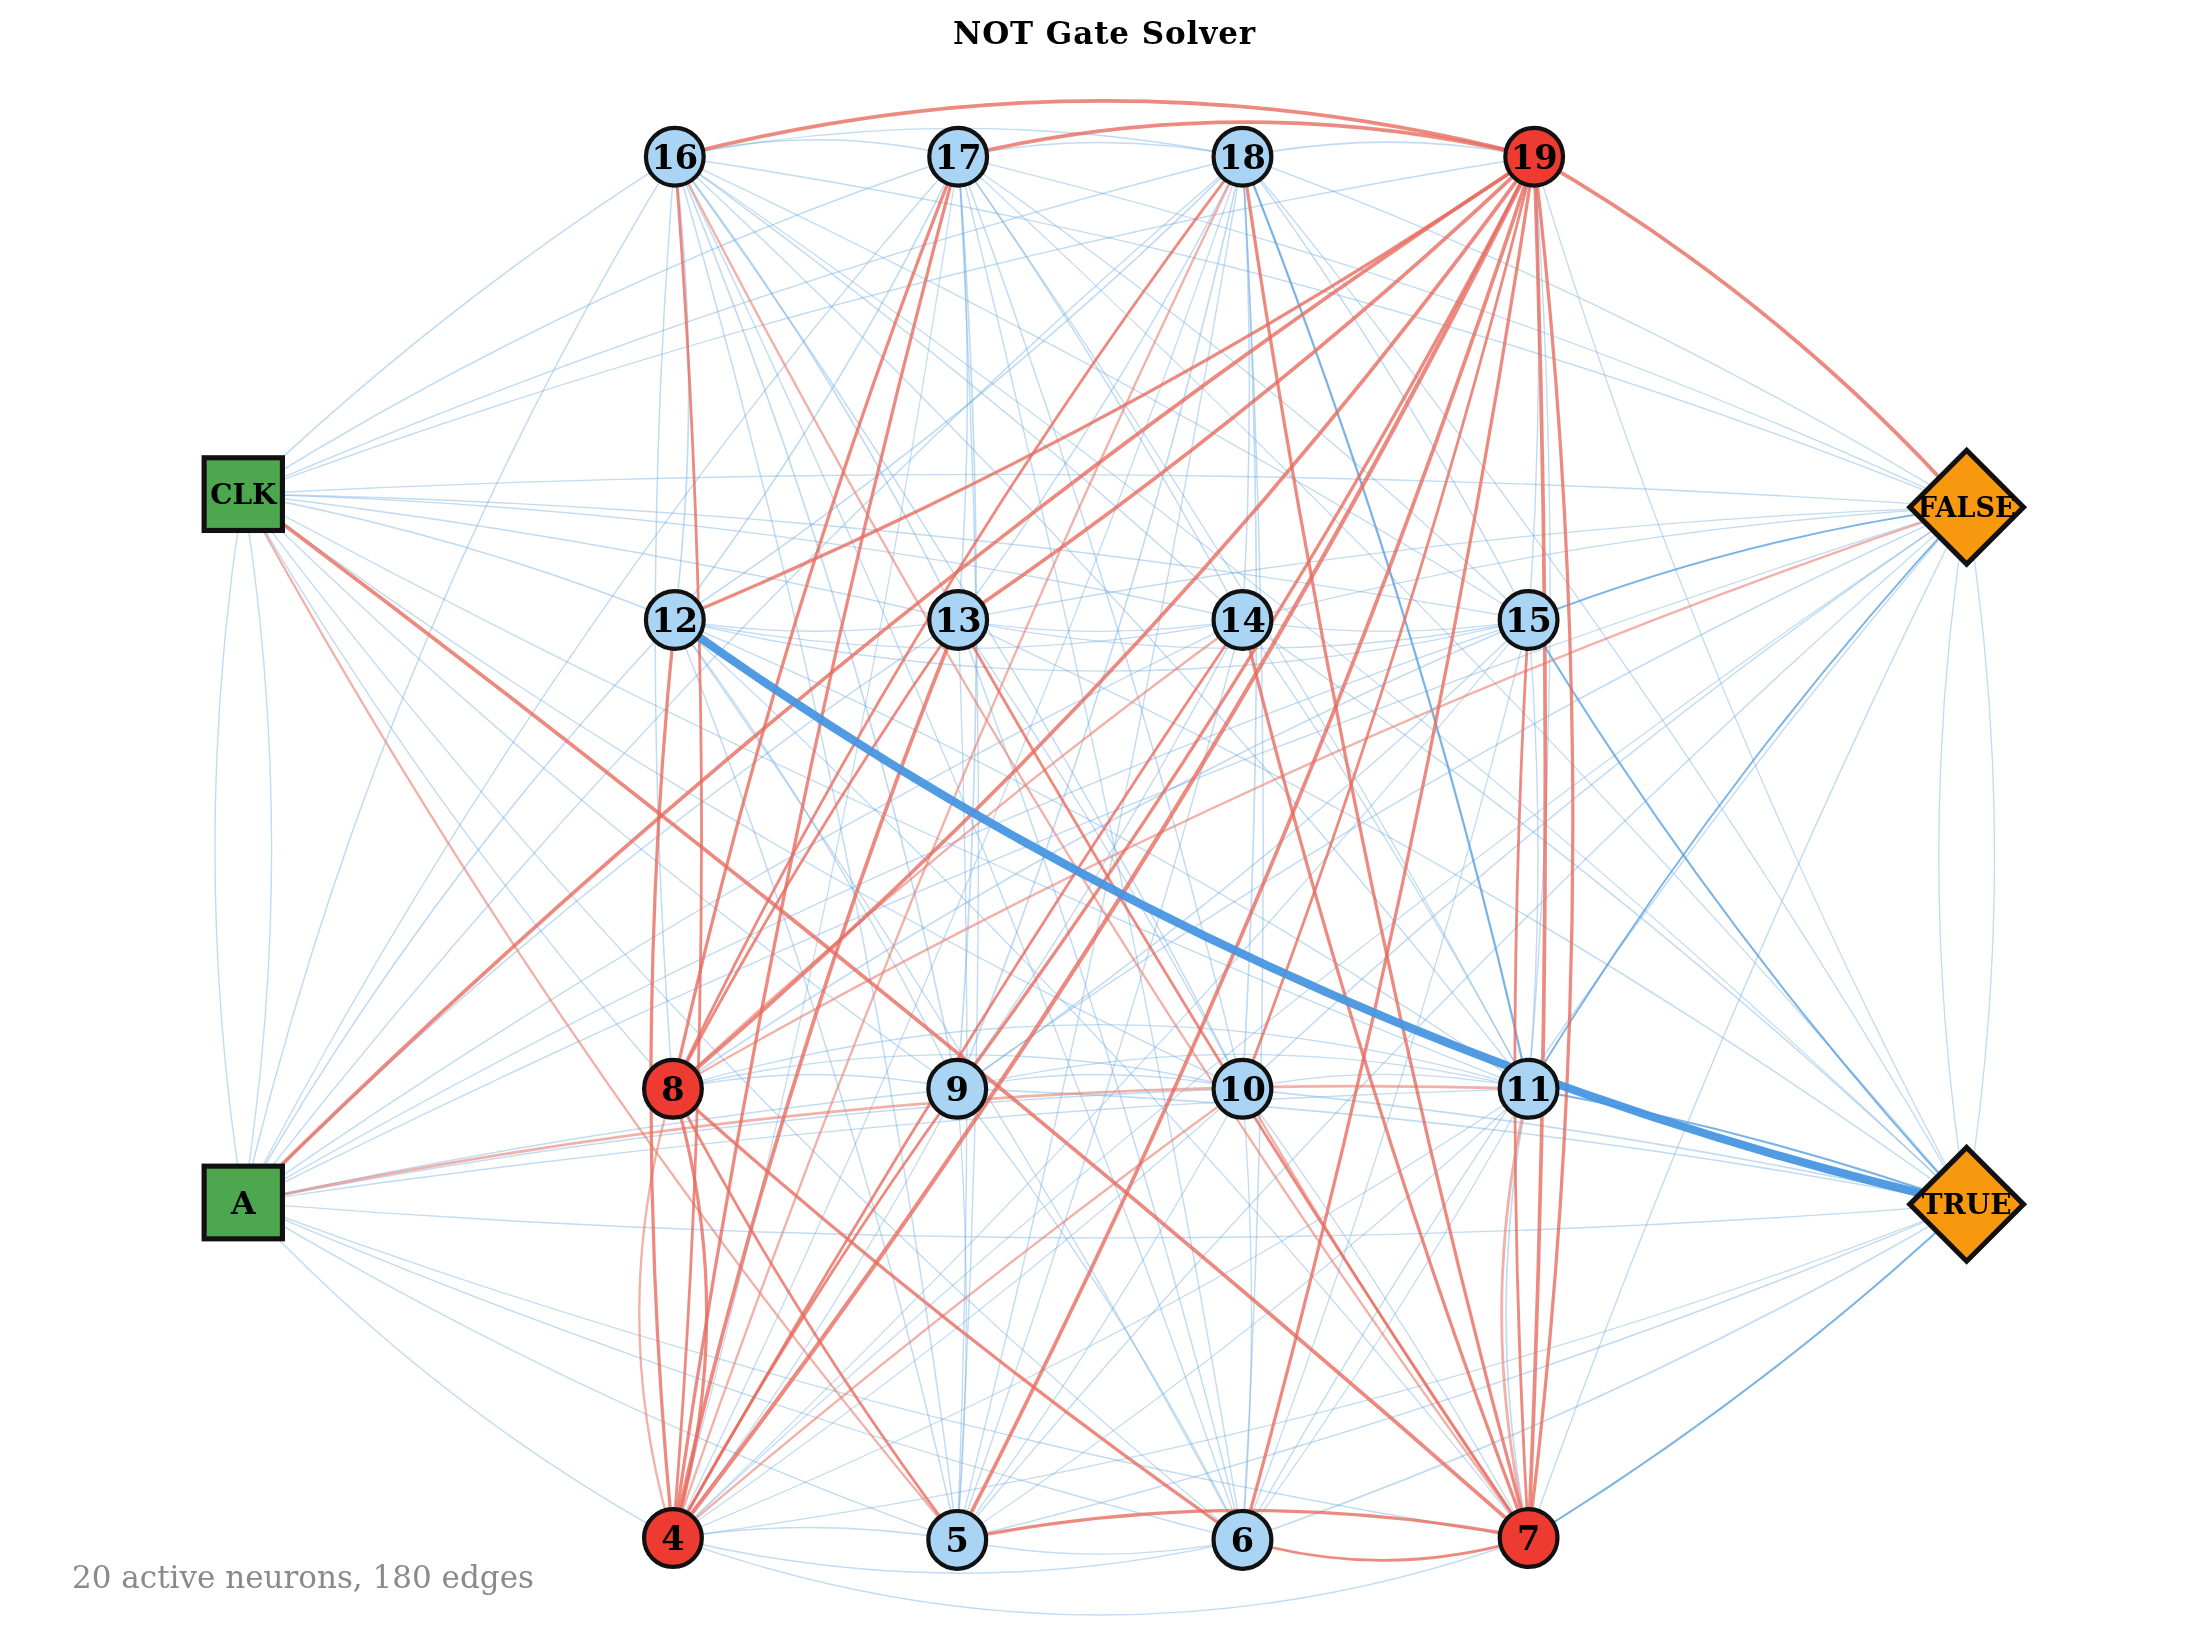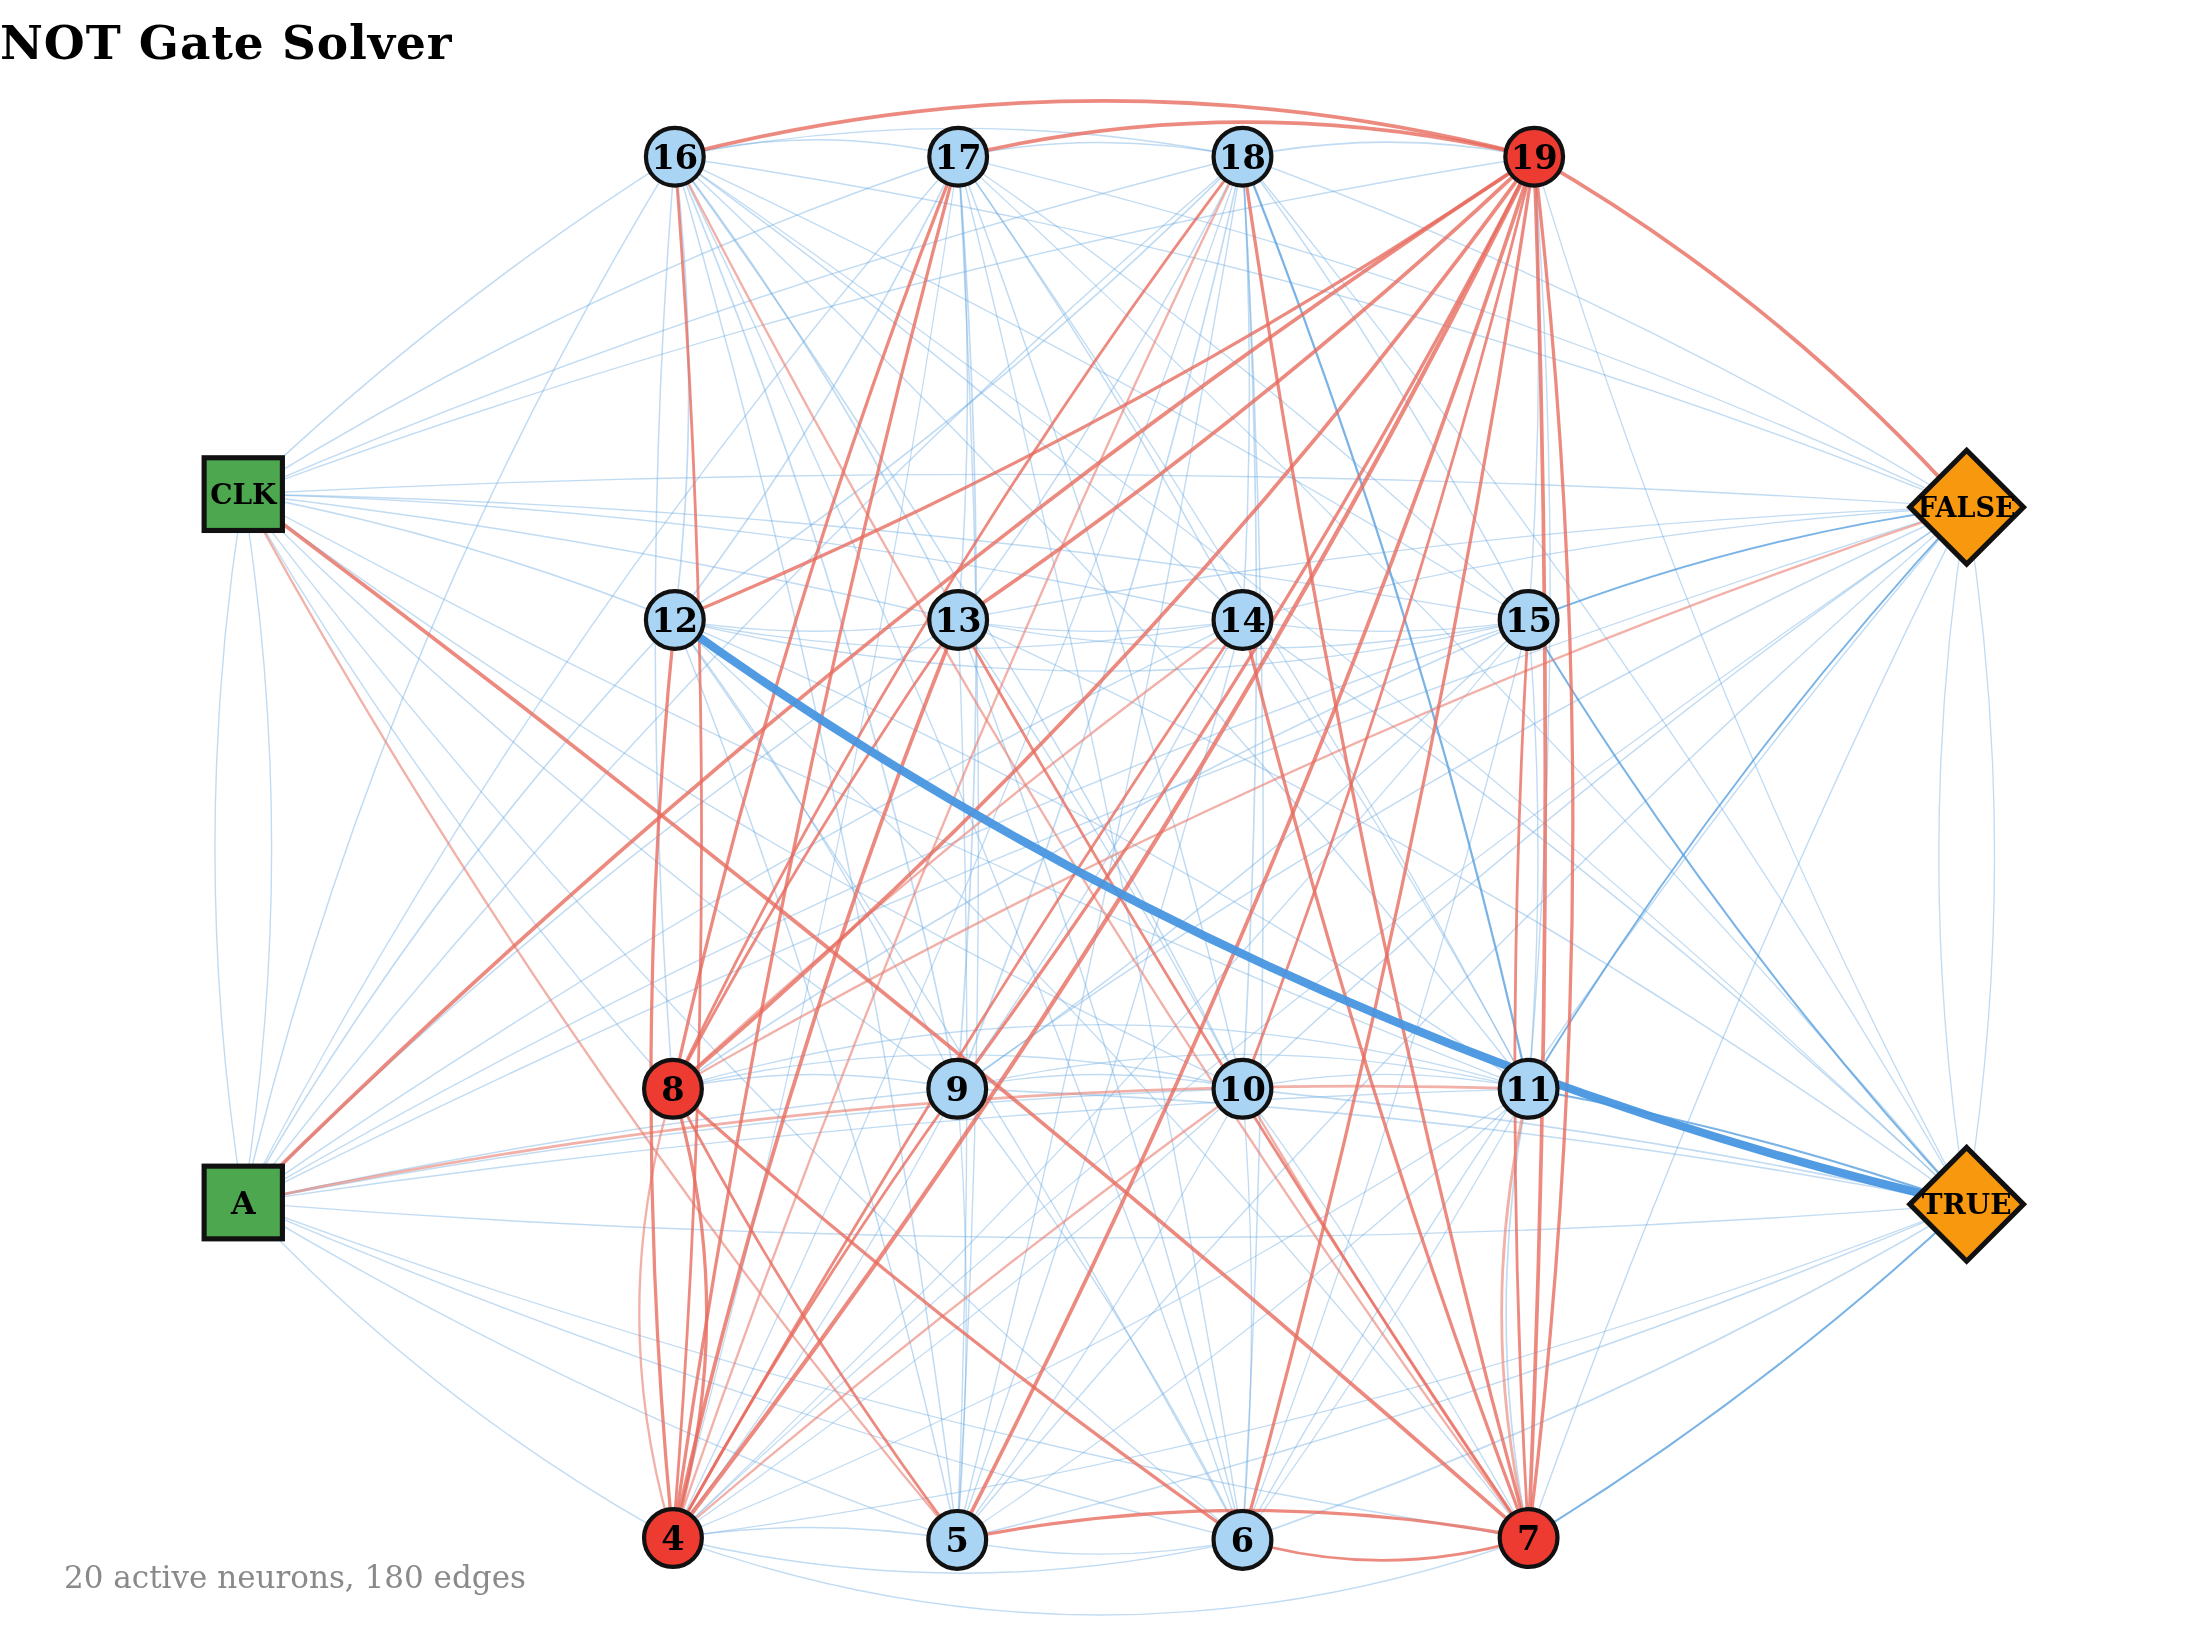--- a/index.html
+++ b/index.html
@@ -1,21 +1,21 @@
 <!DOCTYPE html>
 <html style="font-size:15px"><head>
 <meta charset="utf-8">
 <style>
   html,body{margin:0;padding:0;background:#ffffff;}
   .canvas{position:relative;width:2209px;height:1650px;background:#ffffff;overflow:hidden;
           font-family:"DejaVu Serif","Liberation Serif",serif;}
   svg{position:absolute;left:0;top:0;}
-  .title{position:absolute;left:0;top:15px;width:100%;
-         font-size:47px;font-weight:bold;color:#000000;letter-spacing:0.9px;}
-  .footer{position:absolute;left:64px;top:1559px;font-size:31px;color:#8a8a8a;}
+  .title{position:absolute;left:0;top:15px;width:100%;text-align:center;
+         font-size:31px;font-weight:bold;color:#000000;letter-spacing:0.9px;}
+  .footer{position:absolute;left:72px;top:1559px;font-size:31px;color:#8a8a8a;}
   text{font-family:"DejaVu Serif","Liberation Serif",serif;font-weight:bold;}
 </style>
 </head>
 <body>
 
 <div class="canvas">
   <svg id="graph-svg" width="2209" height="1650" viewBox="0 0 2370 1770">
     <g id="edges-layer">
         <path d="M 724 168 Q 1462.0 674.6 2110 1292" fill="none" stroke="#6aa9e0" stroke-opacity="0.42" stroke-width="1.3" stroke-linecap="round"></path>
         <path d="M 1028 168 Q 1602.7 697.5 2110 1292" fill="none" stroke="#6aa9e0" stroke-opacity="0.42" stroke-width="1.3" stroke-linecap="round"></path>

